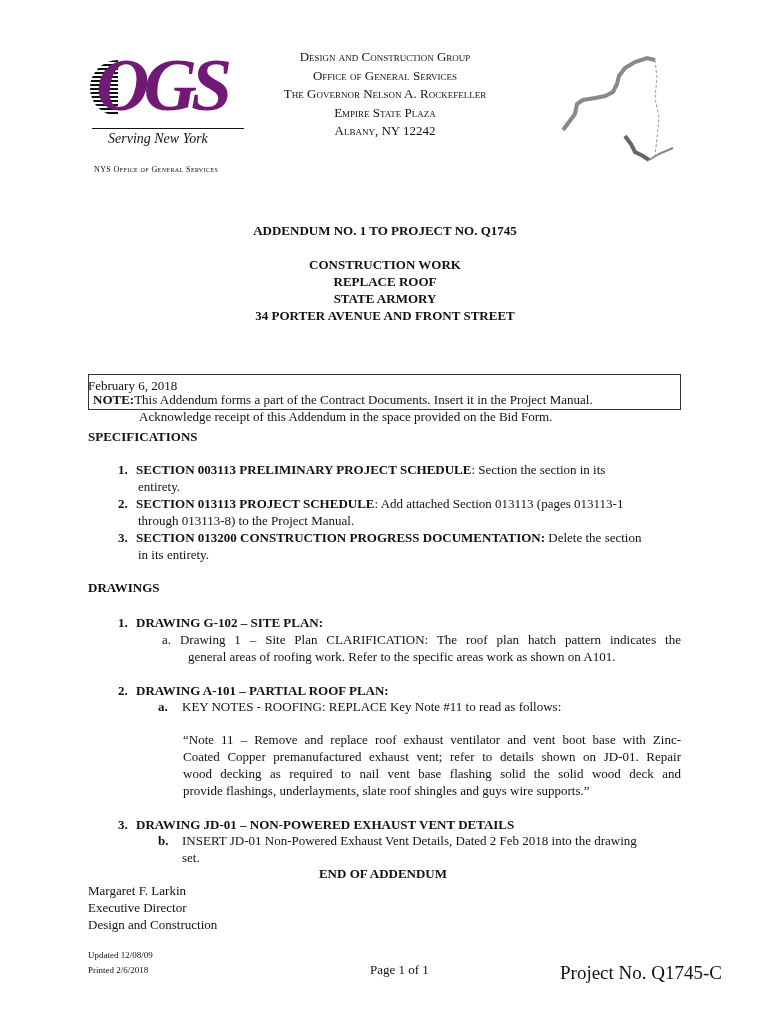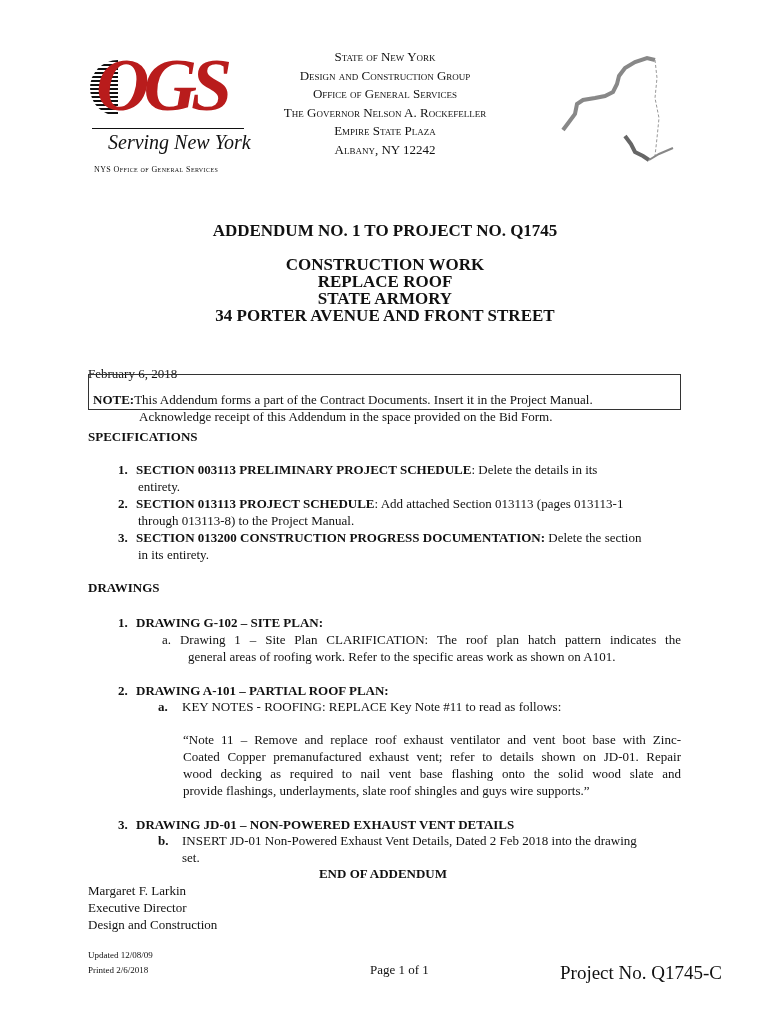--- a/index.html
+++ b/index.html
@@ -3,43 +3,43 @@
 <meta charset="utf-8">
 <style>
   html, body { margin:0; padding:0; background:#ffffff; }
   body { width:770px; height:1024px; position:relative; overflow:hidden;
          font-family:"Liberation Serif", "DejaVu Serif", serif; color:#111; }
   .abs { position:absolute; }
 
   
   .logo { left:90px; top:48px; width:160px; height:105px; }
   .logo-letters { position:absolute; left:6px; top:0; font-size:74px; font-weight:bold;
-                  letter-spacing:-6px; font-style:italic; line-height:74px; color:#b91c1c;
+                  letter-spacing:-6px; font-style:italic; line-height:74px; color:#701a75;
                   font-family:"Liberation Serif", serif; }
   .logo-stripes { position:absolute; left:0; top:12px; width:28px; height:56px;
                   background:repeating-linear-gradient(180deg,#111 0 2px,#fff 2px 4px);
                   border-radius:28px 0 0 28px; }
   .logo-rule { position:absolute; left:2px; top:80px; width:152px; height:1px; background:#111; }
   .logo-sub1 { position:absolute; left:4px; top:69px; font-size:8px; letter-spacing:0.4px;
                font-variant:small-caps; white-space:nowrap;margin-top:48px; }
-  .logo-sub2 { position:absolute; left:18px; top:83px; font-size:20px; font-style:italic;
+  .logo-sub2 { position:absolute; left:18px; top:83px; font-size:14px; font-style:italic;
                white-space:nowrap; }
 
   .agency { left:250px; top:48px; width:270px; text-align:center; font-size:13px;
             line-height:18.5px; font-variant:small-caps; }
   .agency div { white-space:nowrap; }
 
   .nymap { left:555px; top:48px; width:120px; height:118px; }
 
   
   .title-block { left:150px; top:222px; width:470px; text-align:center; font-weight:bold;
-                 font-size:17px; line-height:17px; }
+                 font-size:13px; line-height:17px; }
   .title-main { margin-bottom:17px; }
 
-  .date { left:88px; top:366px; font-size:13px; }
+  .date { left:88px; top:378px; font-size:13px; }
   .note-box { left:88px; top:374px; width:593px; height:35px; border:1.5px solid #333;
               box-sizing:border-box; font-size:13px; line-height:16.5px; padding:17px 4px; }
   .note-box .lbl { font-weight:bold; }
   .note-box .l2 { padding-left:46px; }
 
   .section-h { left:88px; font-weight:bold; font-size:13px; }
 
   .item { left:118px; width:565px; font-size:13px; line-height:17px; }
   .item .num { font-weight:bold; display:inline-block; width:18px; }
   .item .b { font-weight:bold; }
@@ -62,21 +62,20 @@
 
 <div class="abs logo">
   <div class="logo-stripes"></div>
   <div class="logo-letters">OGS</div>
   <div class="logo-sub1">NYS Office of General Services</div>
   <div class="logo-rule"></div>
   <div class="logo-sub2">Serving New York</div>
 </div>
 
 <div class="abs agency">
-  <div>State of New York</div>
   <div>Design and Construction Group</div>
   <div>Office of General Services</div>
   <div>The Governor Nelson A. Rockefeller</div>
   <div>Empire State Plaza</div>
   <div>Albany, NY  12242</div>
 </div>
 
 <div class="abs nymap">
   <svg width="120" height="118" viewBox="0 0 120 118">
     <path d="M8 82 L14 74 L20 66 L22 56 L28 52 L40 50 L50 48 L58 44 L62 36 L64 28 L70 20 L80 14 L92 10 L100 12" fill="none" stroke="#888" stroke-width="4"></path>
@@ -97,21 +96,21 @@
 <div class="abs date">February 6, 2018</div>
 
 <div class="abs note-box">
   <div><span class="lbl">NOTE:</span><span class="just">This Addendum forms a part of the Contract Documents.  Insert it in the Project Manual.</span></div>
   <div class="l2">Acknowledge receipt of this Addendum in the space provided on the Bid Form.</div>
 </div>
 
 <div class="abs section-h" style="top:429px">SPECIFICATIONS</div>
 
 <div class="abs item" style="top:461px">
-  <div><span class="num">1.</span><span class="b">SECTION 003113 PRELIMINARY PROJECT SCHEDULE</span><span>: Delete the details in its</span></div>
+  <div><span class="num">1.</span><span class="b">SECTION 003113 PRELIMINARY PROJECT SCHEDULE</span><span>: Section the section in its</span></div>
   <div class="cont">entirety.</div>
 </div>
 <div class="abs item" style="top:495px">
   <div><span class="num">2.</span><span class="b">SECTION 013113 PROJECT SCHEDULE</span><span>: Add attached Section 013113 (pages 013113-1</span></div>
   <div class="cont">through 013113-8) to the Project Manual.</div>
 </div>
 <div class="abs item" style="top:529px">
   <div><span class="num">3.</span><span class="b">SECTION 013200 CONSTRUCTION PROGRESS DOCUMENTATION:</span><span> Delete the section</span></div>
   <div class="cont">in its entirety.</div>
 </div>
@@ -128,21 +127,21 @@
 
 <div class="abs item" style="top:682px">
   <span class="num">2.</span><span class="b">DRAWING A-101 – PARTIAL ROOF PLAN:</span>
 </div>
 <div class="abs sub" style="top:698px">
   <span class="b" style="font-weight:bold; display:inline-block; width:24px">a.</span><span>KEY NOTES - ROOFING: REPLACE Key Note #11 to read as follows:</span>
 </div>
 <div class="abs quote" style="top:731px">
   <div class="just" style="text-align-last:justify">“Note 11 – Remove and replace roof exhaust ventilator and vent boot base with Zinc-</div>
   <div class="just" style="text-align-last:justify">Coated Copper premanufactured exhaust vent; refer to details shown on JD-01.  Repair</div>
-  <div class="just" style="text-align-last:justify">wood decking as required to nail vent base flashing onto the solid wood slate and</div>
+  <div class="just" style="text-align-last:justify">wood decking as required to nail vent base flashing solid the solid wood deck and</div>
   <div>provide flashings, underlayments, slate roof shingles and guys wire supports.”</div>
 </div>
 
 <div class="abs item" style="top:816px">
   <span class="num">3.</span><span class="b">DRAWING JD-01 – NON-POWERED EXHAUST VENT DETAILS</span>
 </div>
 <div class="abs sub" style="top:832px">
   <div><span style="font-weight:bold; display:inline-block; width:24px">b.</span><span>INSERT JD-01 Non-Powered Exhaust Vent Details, Dated 2 Feb 2018 into the drawing</span></div>
   <div style="padding-left:24px">set.</div>
 </div>

